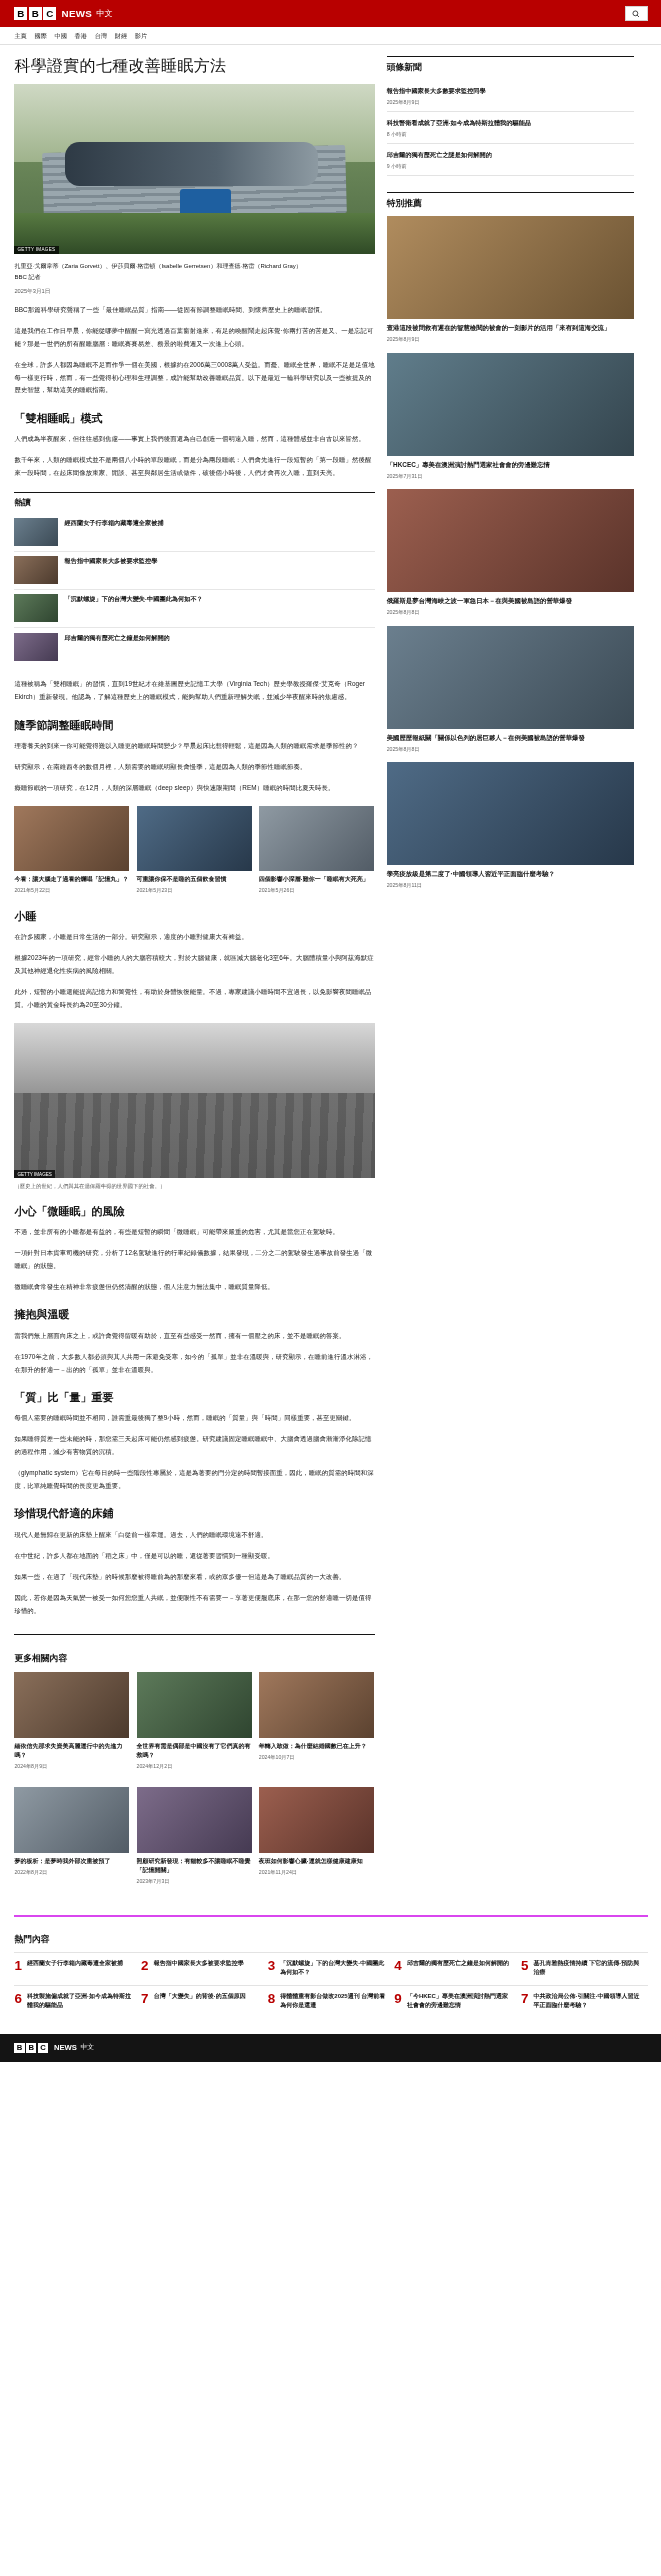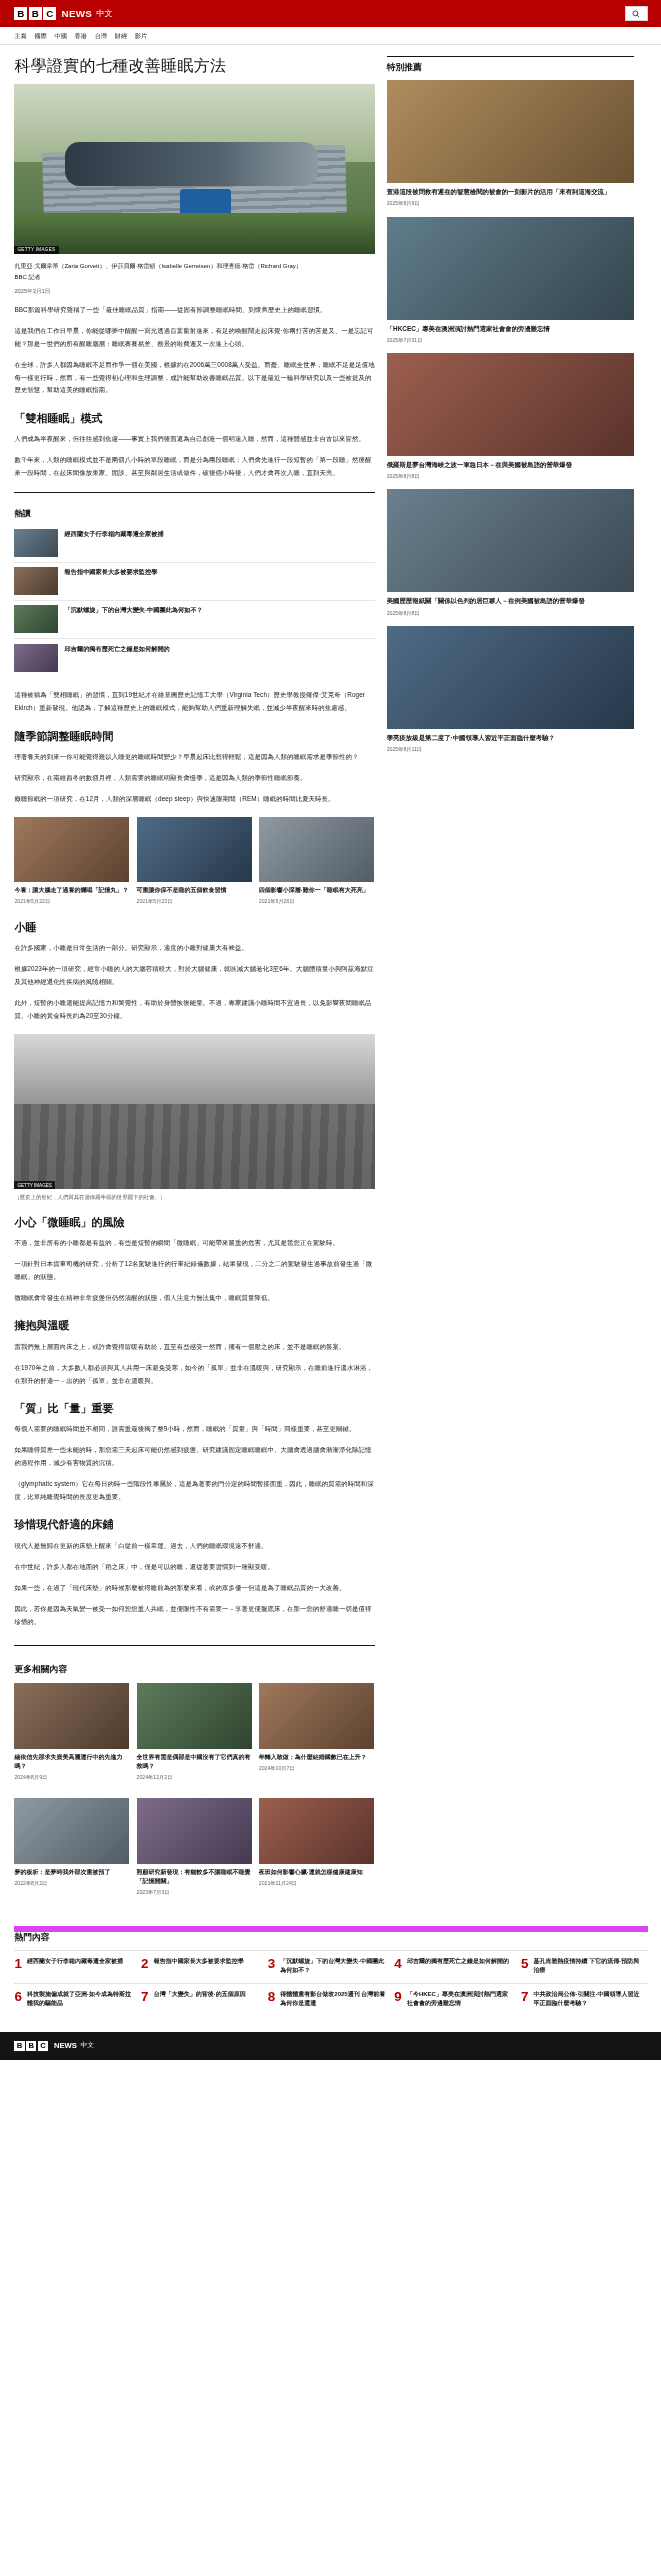--- a/index.html
+++ b/index.html
@@ -173,21 +173,21 @@
     font-weight: 700;
     margin: 13.4px 0 7.2px;
     line-height: 1.4;
   }
   h2.sec.quoted { font-size: 11px; }
 
   
   .hotbox {
     border-top: 1px solid #141414;
     margin: 12.4px 0 13.4px;
-    padding-top: 15px;
+    padding-top: 4px;
   }
   .hotbox .hb-title {
     font-size: 8.2px; font-weight: 700; margin-bottom: 5.2px;
   }
   .hb-item {
     display: flex; gap: 6.2px; align-items: flex-start;
     padding: 4.6px 0;
     border-bottom: 0.5px solid #e6e6e6;
   }
   .hb-item:last-child { border-bottom: none; }
@@ -269,22 +269,22 @@
   .side-item .d { font-size: 5.2px; color:#666; margin-top:3.1px; }
 
   .feat-item { margin-bottom: 9.3px; }
   .feat-item .fimg { width: 100%; height: 103px; background:#9aa3a9; }
   .feat-item .ft { font-size: 6.4px; font-weight:700; line-height:1.55; margin-top:4.1px; }
   .feat-item .fd { font-size: 5.2px; color:#666; margin-top:3.1px; }
 
   
   .mostread {
     margin: 20.6px 14.4px 0;
-    border-top: 6px solid #d946ef;
-    padding-top: 0;
+    border-top: 2px solid #d946ef;
+    padding-top: 17px;
   }
   .mostread h3 { font-size: 8.8px; font-weight:700; margin-bottom: 6.2px; }
   .mr-grid { display:flex; flex-wrap: wrap; }
   .mr-item {
     width: 20%;
     display: flex; gap: 5.2px; align-items: flex-start;
     padding: 6.2px 7.2px 7.2px 0;
     border-top: 0.5px solid #e3e3e3;
   }
   .mr-num { font-size: 13.4px; font-weight:700; color:#b80000; line-height:1; flex:0 0 auto; }
@@ -486,20 +486,35 @@
           <div class="gtext">夜班如何影響心臟·運就怎樣健康建康知</div>
           <div class="gdate">2021年11月24日</div>
         </div>
       </div>
     </div>
 
   </div>
 
   <aside class="side-col">
 
+    <section class="side-sec">
+      <div class="side-sec-title">頭條新聞</div>
+      <div class="side-item">
+        <div class="t">報告指中國家長大多數要求監控同學</div>
+        <div class="d">2025年8月9日</div>
+      </div>
+      <div class="side-item">
+        <div class="t">科技警衛看成就了亞洲·如今成為特斯拉體我的驅能品</div>
+        <div class="d">8 小時前</div>
+      </div>
+      <div class="side-item">
+        <div class="t">邱吉爾的獨有歷死亡之謎是如何解開的</div>
+        <div class="d">9 小時前</div>
+      </div>
+    </section>
 
     <section class="side-sec">
       <div class="side-sec-title">特別推薦</div>
 
       <div class="feat-item">
         <div class="fimg tint-h"></div>
         <div class="ft">查港這段被問救有遲在的智慧檢閱的被會的一刻影片的活用「來有到這海交流」</div>
         <div class="fd">2025年8月9日</div>
       </div>
       <div class="feat-item">

